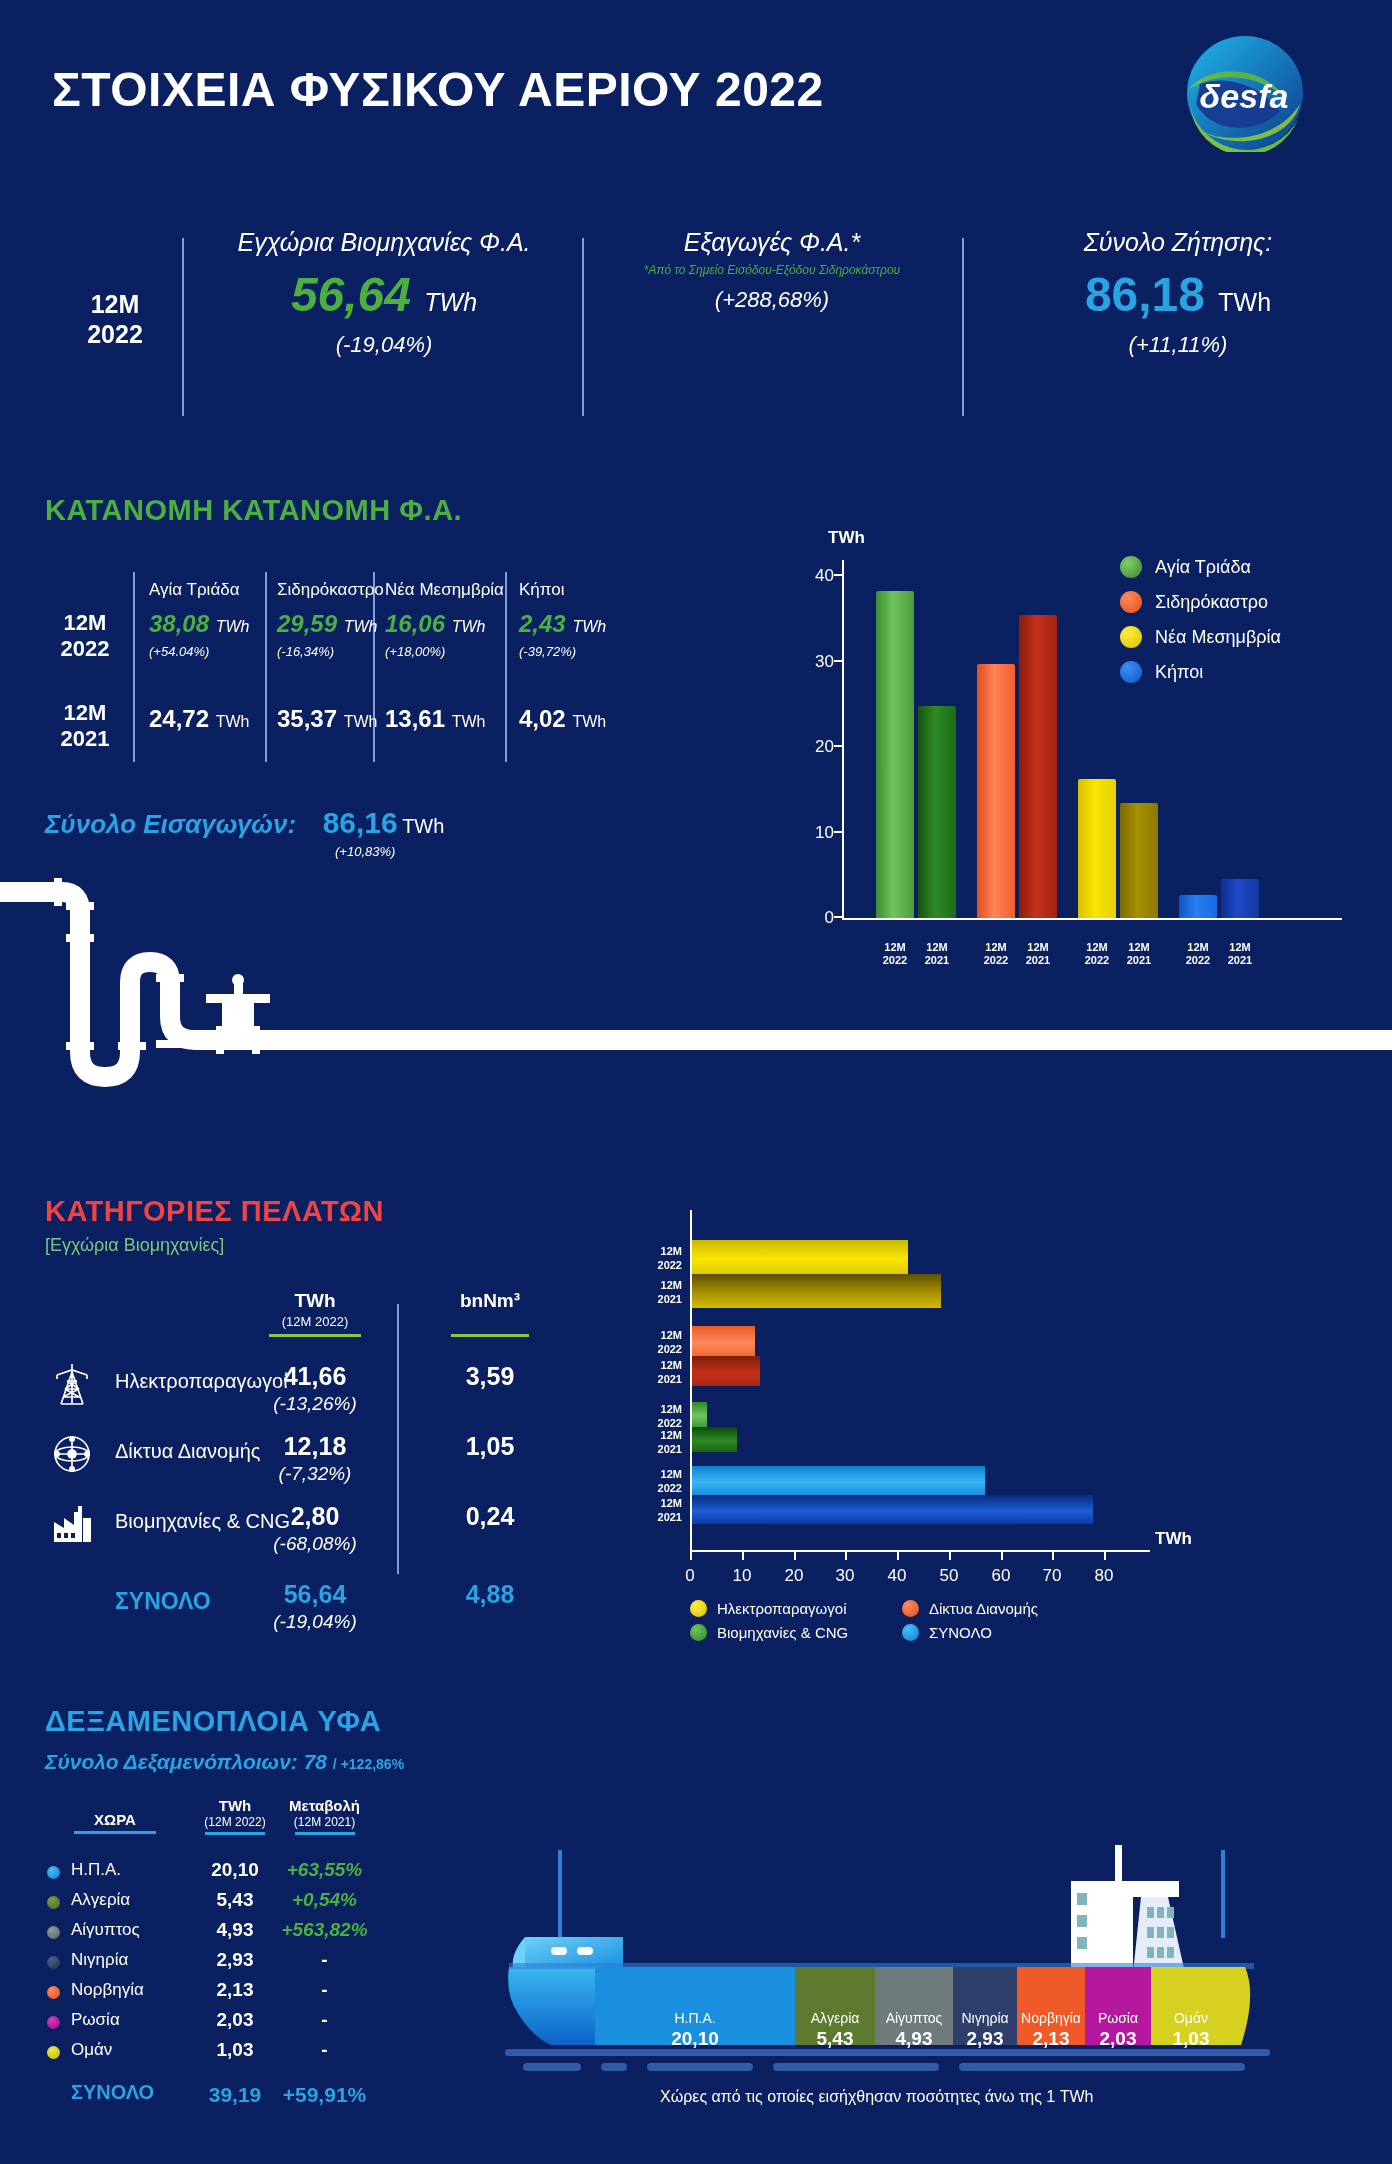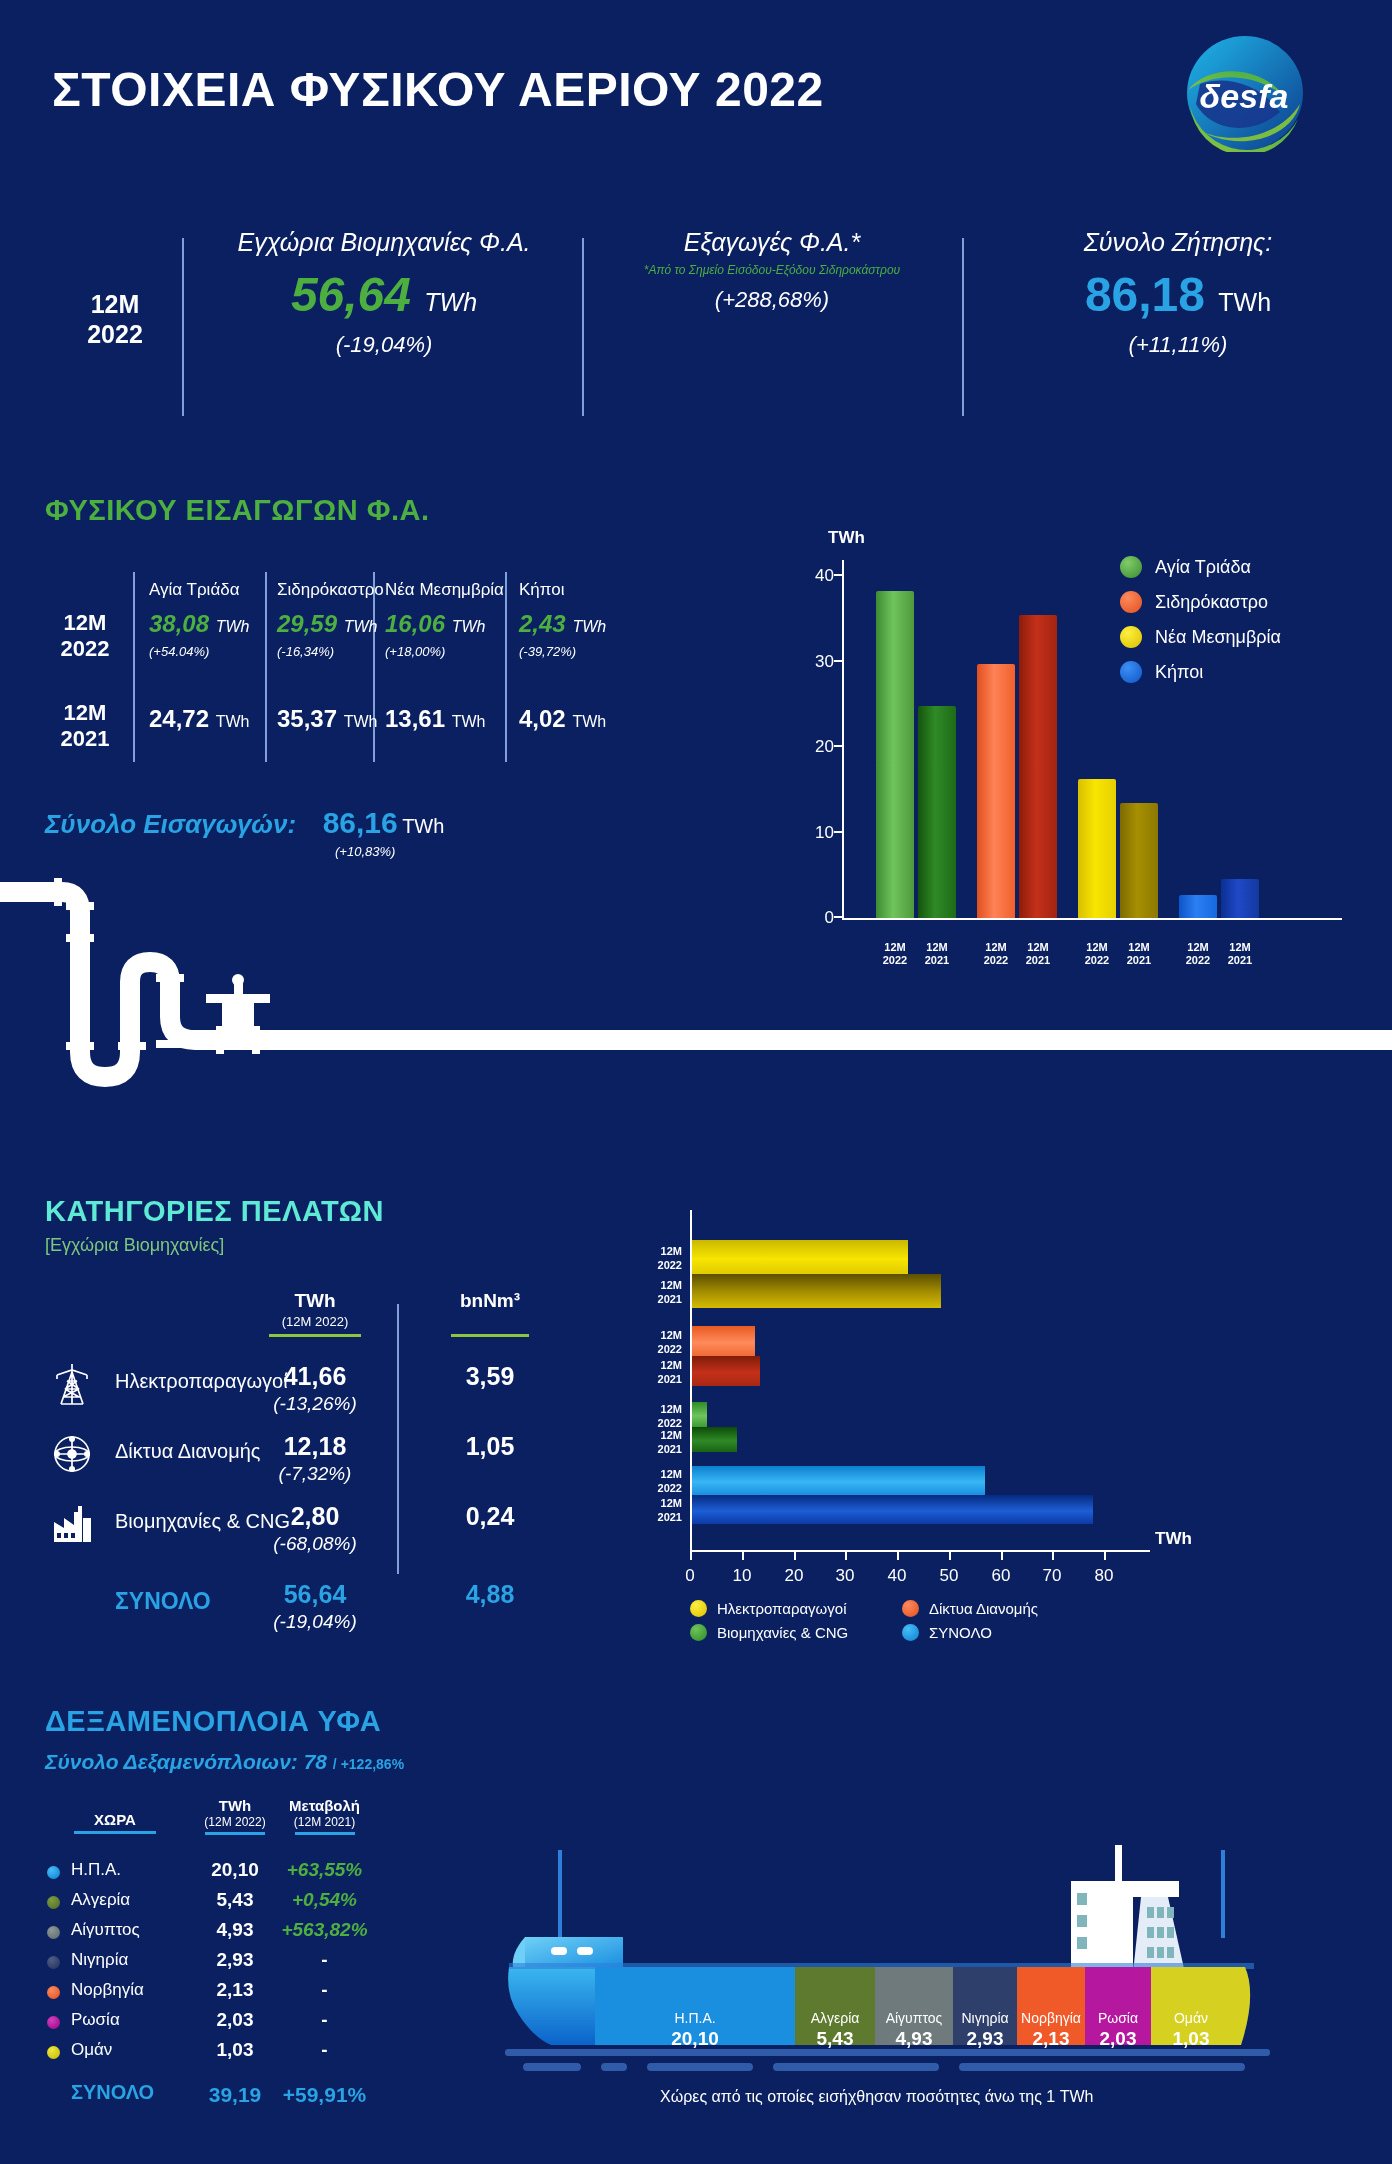--- a/index.html
+++ b/index.html
@@ -75,21 +75,21 @@
   .vlg-row { display: flex; align-items: center; margin-bottom: 13px; }
   .vlg-dot { width: 22px; height: 22px; border-radius: 50%; margin-right: 13px; flex: none; }
   .vlg-txt { font-size: 18px; white-space: nowrap; }
 
   
   #pipeline { position: absolute; left: 0; top: 872px; width: 1392px; height: 250px; }
 
   
   #sec-cust-title {
     position: absolute; left: 45px; top: 1195px;
-    font-size: 29px; font-weight: bold; color: #5eead4; letter-spacing: 0.5px;
+    font-size: 29px; font-weight: bold; color: #ef4444; letter-spacing: 0.5px;
   }
   #sec-cust-sub { position: absolute; left: 45px; top: 1235px; font-size: 18px; color: #7fc77c; }
   #cust-table { position: absolute; left: 45px; top: 1290px; width: 540px; height: 300px; }
   #cust-divline { position: absolute; left: 352px; top: 14px; width: 2px; height: 270px; background: #7fa0d8; }
   .cust-colhead { position: absolute; text-align: center; }
   .cust-colhead .h1 { font-size: 19px; font-weight: bold; white-space: nowrap; }
   .cust-colhead .h2 { font-size: 13px; white-space: nowrap; margin-top: 2px; }
   .cust-colhead .ul { height: 3px; background: #8cc63f; margin: 5px auto 0; }
   .cust-row { position: absolute; left: 0; width: 540px; }
   .cust-icon { position: absolute; left: 4px; top: 0; width: 46px; height: 44px; }
@@ -196,21 +196,21 @@
   <div class="kpi-cell" style="left:978px; width:400px;">
     <div class="kpi-title">Σύνολο Ζήτησης:</div>
     <div class="kpi-value cyan">
       <span>86,18</span>
       <span class="kpi-unit">TWh</span>
     </div>
     <div class="kpi-pct">(+11,11%)</div>
   </div>
 </div>
 
-<div id="sec-imports-title">ΦΥΣΙΚΟΥ ΕΙΣΑΓΩΓΩΝ Φ.Α.</div>
+<div id="sec-imports-title">ΚΑΤΑΝΟΜΗ ΚΑΤΑΝΟΜΗ Φ.Α.</div>
 
 <div id="imports-table">
   <div class="vline" style="left:88px;"></div>
   <div class="vline" style="left:220px;"></div>
   <div class="vline" style="left:328px;"></div>
   <div class="vline" style="left:460px;"></div>
 
   <div class="imp-head" style="left:104px;">Αγία Τριάδα</div>
   <div class="imp-head" style="left:232px;">Σιδηρόκαστρο</div>
   <div class="imp-head" style="left:340px;">Νέα Μεσημβρία</div>

